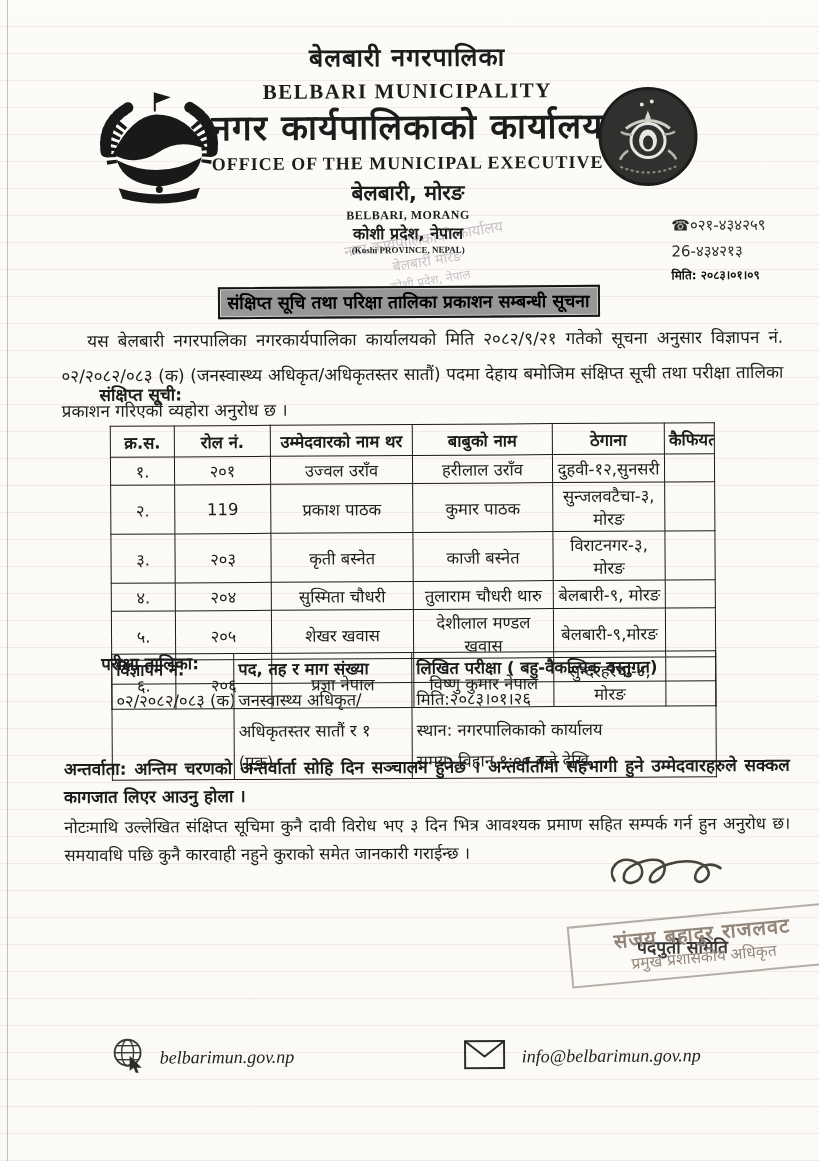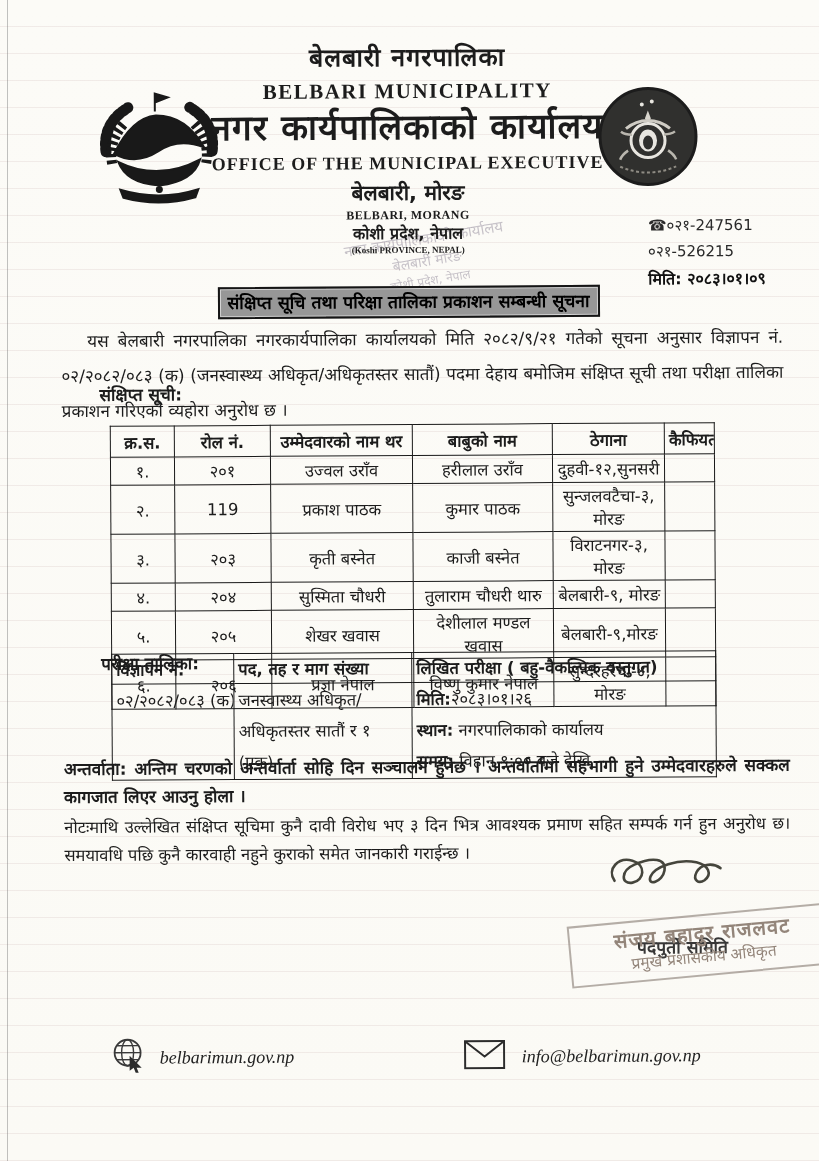--- a/index.html
+++ b/index.html
@@ -36,21 +36,21 @@
 
   
   .watermark{position:absolute;left:318px;top:228px;width:220px;transform:rotate(-9deg);
     color:rgba(124,114,136,0.42);text-align:center;line-height:1.5;pointer-events:none;}
   .watermark .w1{font-size:15px;}
   .watermark .w2{font-size:14px;}
   .watermark .w3{font-size:12px;}
 
   
   .contact{position:absolute;right:52px;top:214px;text-align:left;line-height:1.75;font-size:15px;color:#2a2a2a;}
-  .contact .date{font-weight:bold;font-size:16px;color:#111;}
+  .contact .date{font-weight:bold;font-size:12px;color:#111;}
 
   
   .title-strip{
     position:absolute;top:286px;left:50%;transform:translateX(-50%);
     background:#979797;border:2px solid #151515;
     padding:1px 8px 3px 8px;
     font-size:17.5px;font-weight:bold;color:#000;white-space:nowrap;
     box-shadow:0 0 0 1px rgba(255,255,255,.6) inset;
   }
 
@@ -62,21 +62,21 @@
 
   table.grid{border-collapse:collapse;table-layout:fixed;background:transparent;}
   table.grid th,table.grid td{border:1.6px solid #1a1a1a;font-size:16.5px;padding:1px 4px;overflow:hidden;}
   .t1{position:absolute;top:424px;left:110px;width:604px;}
   .t1 th{font-weight:bold;font-size:17px;height:28px;}
   .t1 td{text-align:center;height:25px;}
   .t2{position:absolute;top:652px;left:110px;width:604px;}
   .t2 th{font-weight:bold;font-size:17px;text-align:left;height:27px;padding-left:8px;}
   .t2 td{vertical-align:top;padding:3px 8px;line-height:31px;}
   .t2 .adv{white-space:nowrap;}
-  .t2 b{font-weight:bold;}
+  .t2 b{font-weight:normal;}
 
   .interview{position:absolute;top:753px;left:62px;width:726px;font-size:17px;font-weight:bold;line-height:28px;text-align:justify;}
   .note{position:absolute;top:812px;left:62px;width:726px;font-size:16.5px;line-height:28px;text-align:justify;}
 
   .signature{position:absolute;left:598px;top:852px;}
   .committee{position:absolute;left:634px;top:936px;font-size:17.5px;font-weight:bold;}
   .stamp{
     position:absolute;left:566px;top:916px;width:252px;padding:4px 6px 6px 6px;
     transform:rotate(-5deg);
     border:2px solid rgba(122,110,100,0.55);
@@ -141,22 +141,22 @@
       <div class="h-en1">BELBARI MUNICIPALITY</div>
       <div class="h-np2">नगर कार्यपालिकाको कार्यालय</div>
       <div class="h-en2">OFFICE OF THE MUNICIPAL EXECUTIVE</div>
       <div class="h-np3">बेलबारी, मोरङ</div>
       <div class="h-en3">BELBARI, MORANG</div>
       <div class="h-np4">कोशी प्रदेश, नेपाल</div>
       <div class="h-en4">(Koshi PROVINCE, NEPAL)</div>
     </div>
 
     <div class="contact">
-      <div><span>☎</span><span>०२१-247561</span></div>
-      <div>०२१-526215</div>
+      <div><span>☎</span><span>०२१-४३४२५९</span></div>
+      <div>26-४३४२१३</div>
       <div class="date">मिति: २०८३।०१।०९</div>
     </div>
 
     <div class="title-strip">संक्षिप्त सूचि तथा परिक्षा तालिका प्रकाशन सम्बन्धी सूचना</div>
 
     <div class="intro">यस बेलबारी नगरपालिका नगरकार्यपालिका कार्यालयको मिति २०८२/९/२१ गतेको सूचना अनुसार विज्ञापन नं. ०२/२०८२/०८३ (क) (जनस्वास्थ्य अधिकृत/अधिकृतस्तर सातौं) पदमा देहाय बमोजिम संक्षिप्त सूची तथा परीक्षा तालिका प्रकाशन गरिएको  व्यहोरा अनुरोध  छ ।</div>
 
     <div class="section-label lbl-shortlist">संक्षिप्त सूची:</div>
     <table class="grid t1">
       <colgroup>

